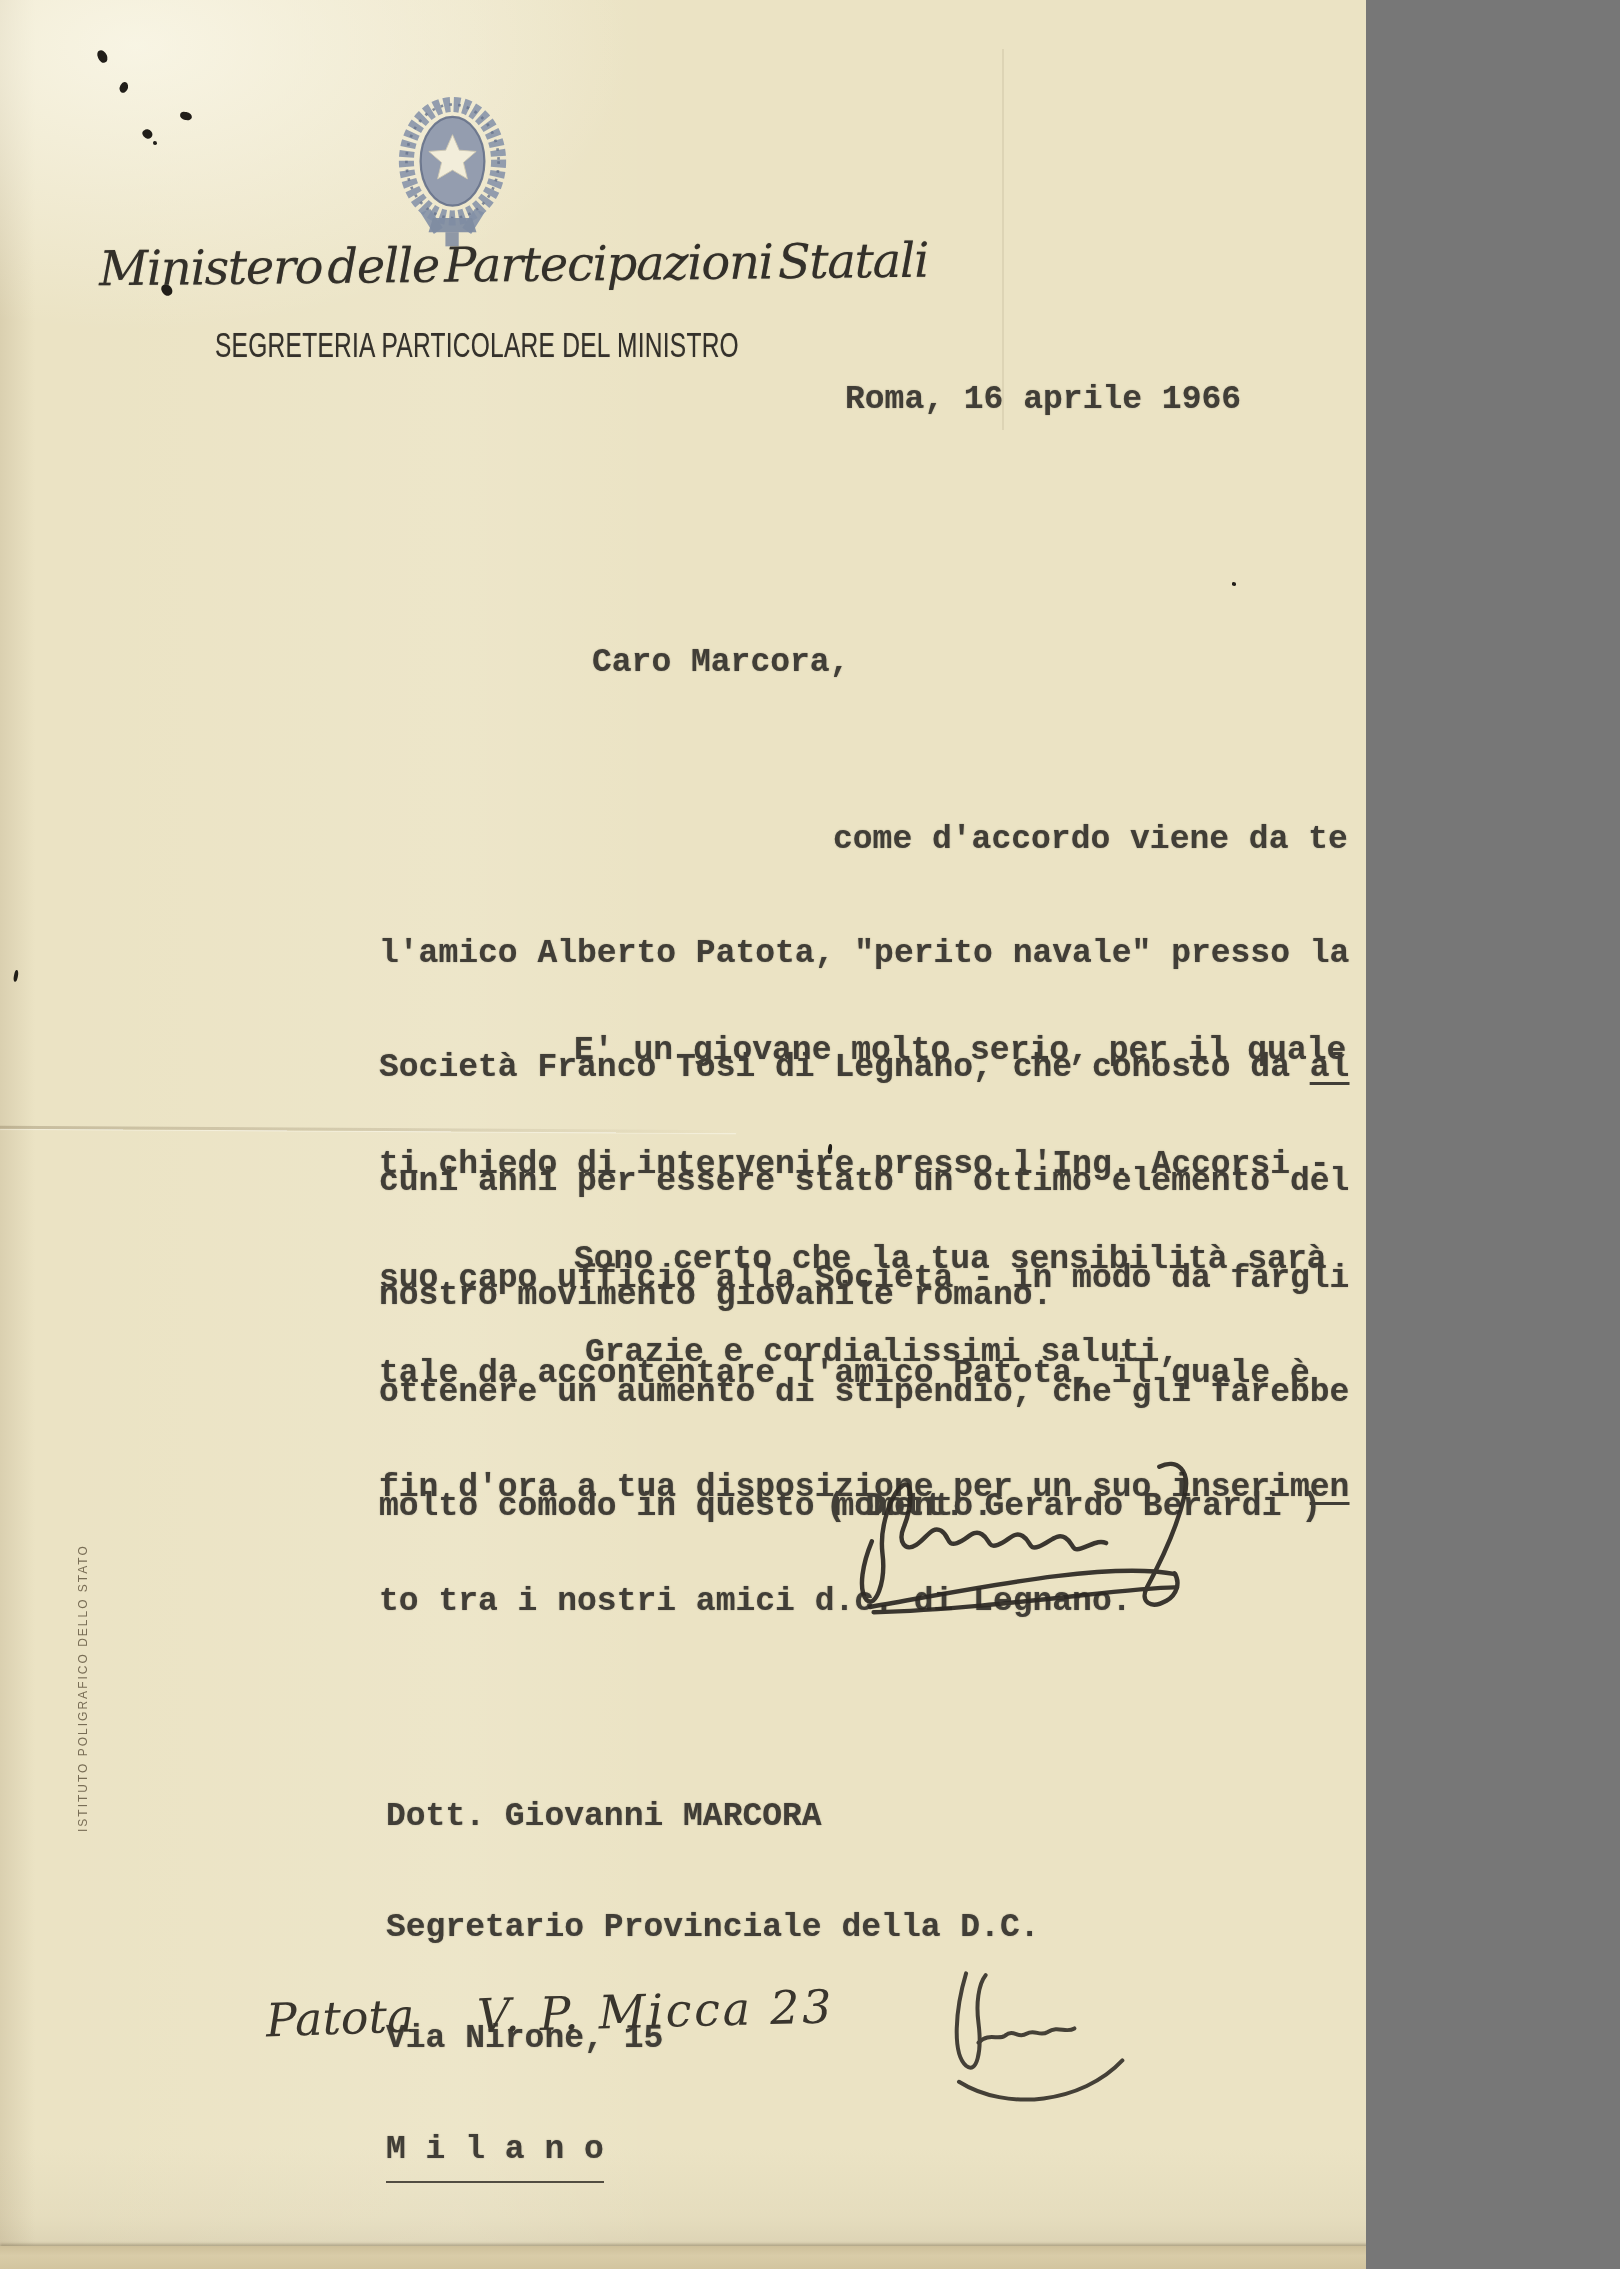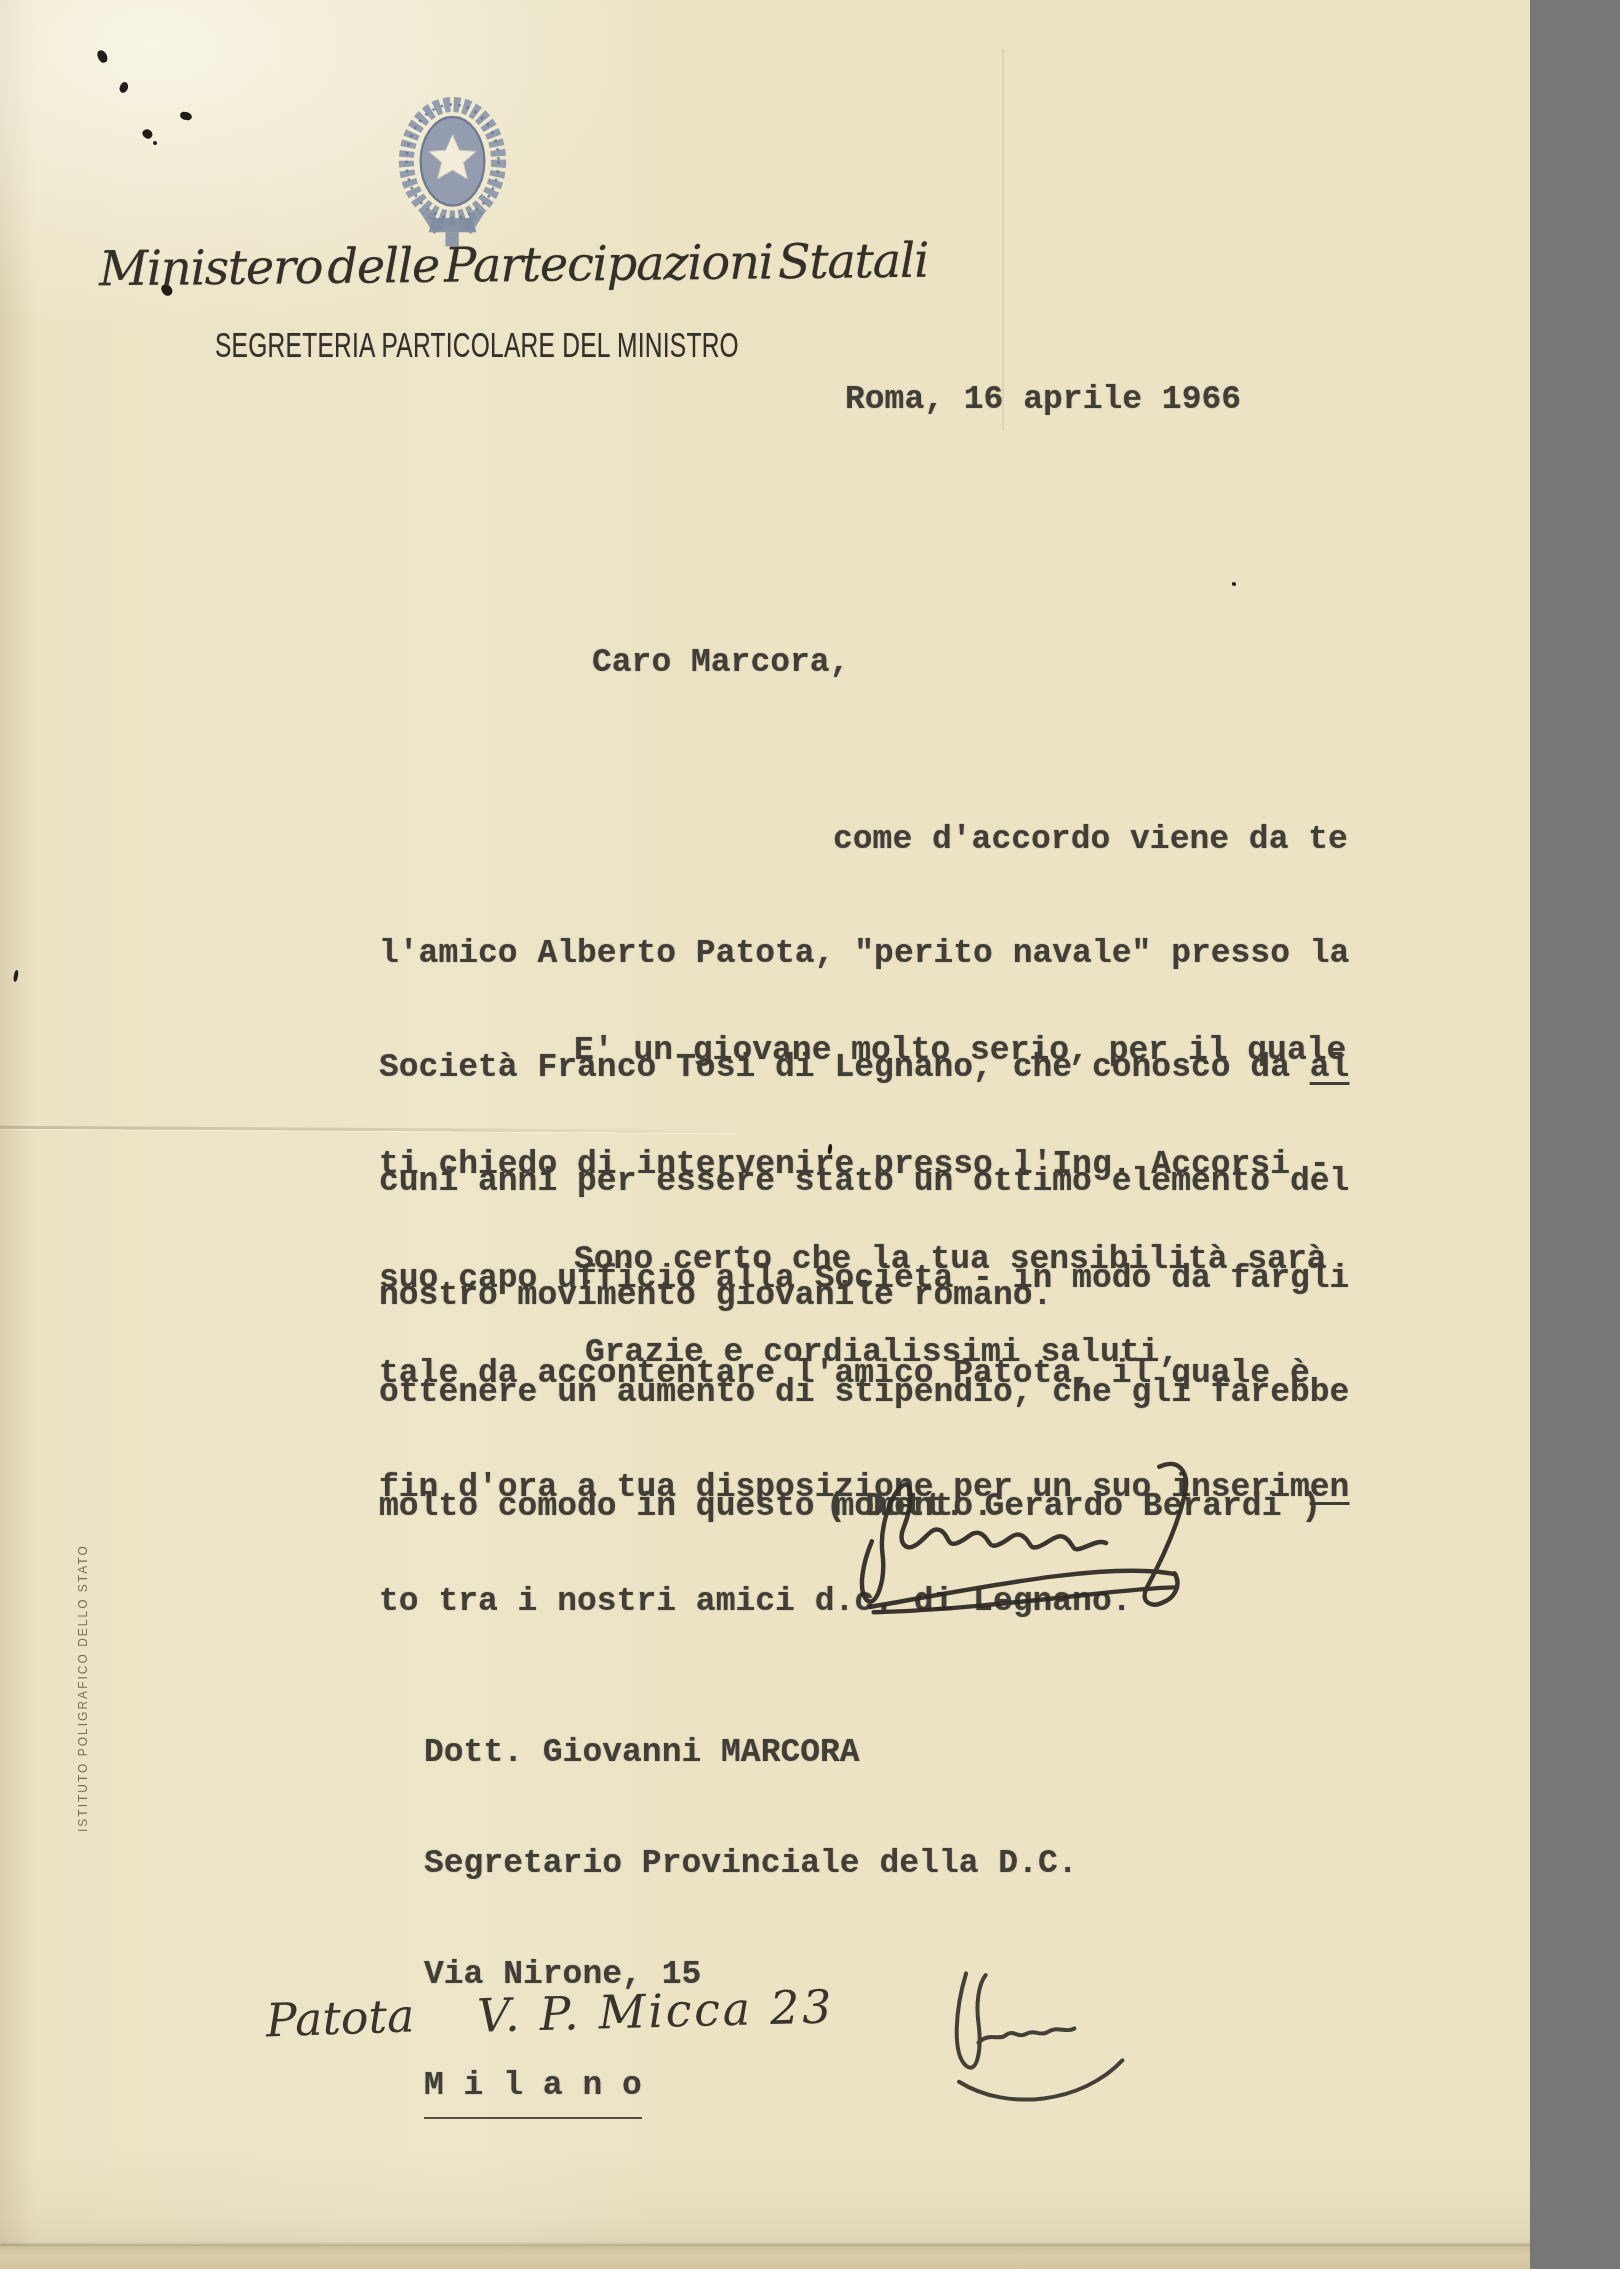--- a/index.html
+++ b/index.html
@@ -1,17 +1,17 @@
 <!DOCTYPE html>
 <html style="font-size:14px"><head>
 <meta charset="utf-8">
 <style>
   html,body{margin:0;padding:0;background:#777;}
   .page{
-    position:relative;width:1530px;height:2270px;overflow:hidden;
+    position:relative;width:1366px;height:2270px;overflow:hidden;
     background:
       radial-gradient(ellipse 798px 461px at 10% 2%, rgba(252,250,238,0.75), rgba(252,250,238,0) 62%),
       linear-gradient(90deg, rgba(150,130,95,0.20) 0px, rgba(150,130,95,0) 35px, rgba(255,255,248,0.10) 461px, rgba(255,255,248,0) 674px, rgba(150,130,95,0) 1525px, rgba(140,120,88,0.22) 1621px),
       linear-gradient(0deg, rgba(120,100,70,0.18) 0px, rgba(120,100,70,0.05) 53px, rgba(120,100,70,0) 124px),
       #ebe3c4;
     font-family:"Liberation Sans", sans-serif;
   }
   
   .tw{
     position:absolute;
@@ -132,21 +132,21 @@
 
   <svg style="left:847px;top:1456px;" width="417" height="160" viewBox="0 0 470 180">
     <g fill="none" stroke="#2c2823" stroke-width="5" stroke-linecap="round" opacity="0.92">
       <path d="M 28 96 C 18 120, 12 150, 22 162 C 32 172, 44 142, 40 110 C 36 76, 52 40, 63 33 C 75 26, 73 58, 64 80 C 57 97, 66 108, 78 100 C 90 92, 96 78, 106 84 C 116 90, 112 102, 124 98 C 136 94, 142 82, 152 88 C 162 94, 158 104, 170 100 C 182 96, 188 84, 198 90 C 208 96, 204 106, 216 102 C 228 98, 236 86, 246 92 C 256 98, 252 108, 264 104 C 276 100, 284 94, 292 98"></path>
       <path d="M 352 12 C 372 2, 388 16, 380 46 C 371 84, 352 122, 338 148 C 330 164, 342 173, 360 163 C 372 156, 376 142, 369 132"></path>
       <path d="M 26 170 C 140 150, 292 118, 370 133"></path>
       <path d="M 30 176 C 170 172, 330 146, 372 148"></path>
     </g>
   </svg>
 
-  <div class="tw para recip" style="left:386px;top:1660px;margin-left:38px;">
+  <div class="tw para recip" style="left:386px;top:1724px;">
     <div class="bline">Dott. Giovanni MARCORA</div>
     <div class="bline">Segretario Provinciale della D.C.</div>
     <div class="bline">Via Nirone, 15</div>
     <div class="bline"><span class="milano">M i l a n o</span></div>
   </div>
 
   <div style="position:absolute;left:266px;top:1991px;font-family:'DejaVu Serif','Liberation Serif',serif;font-style:italic;font-size:46px;color:#39352d;transform:rotate(-2deg);">Patota</div>
   <div style="position:absolute;left:477px;top:1984px;font-family:'DejaVu Serif','Liberation Serif',serif;font-style:italic;font-size:46px;letter-spacing:2.7px;color:#39352d;transform:rotate(-1.5deg);">V. P. Micca 23</div>
 
   <svg style="left:927px;top:1968px;" width="222" height="160" viewBox="0 0 250 180">

